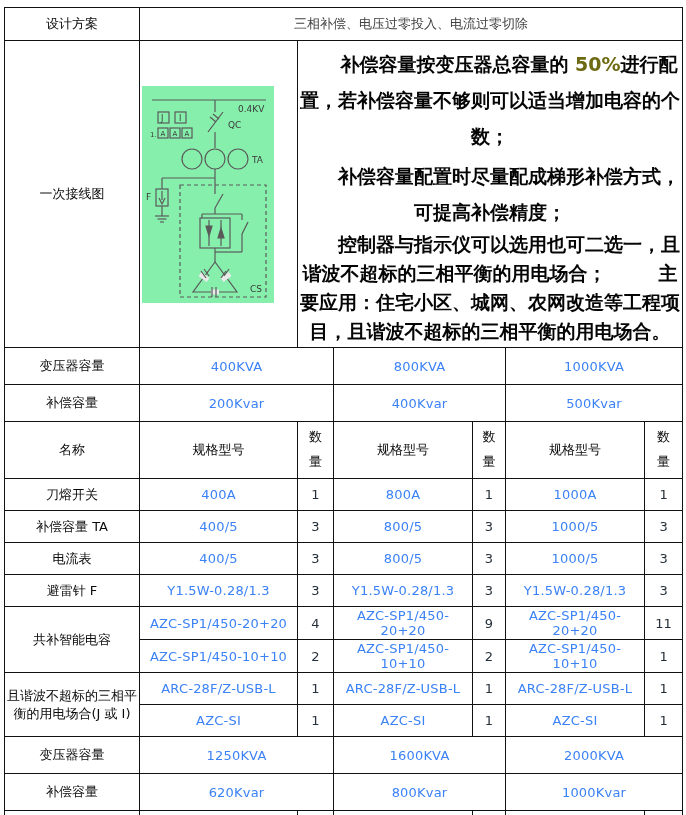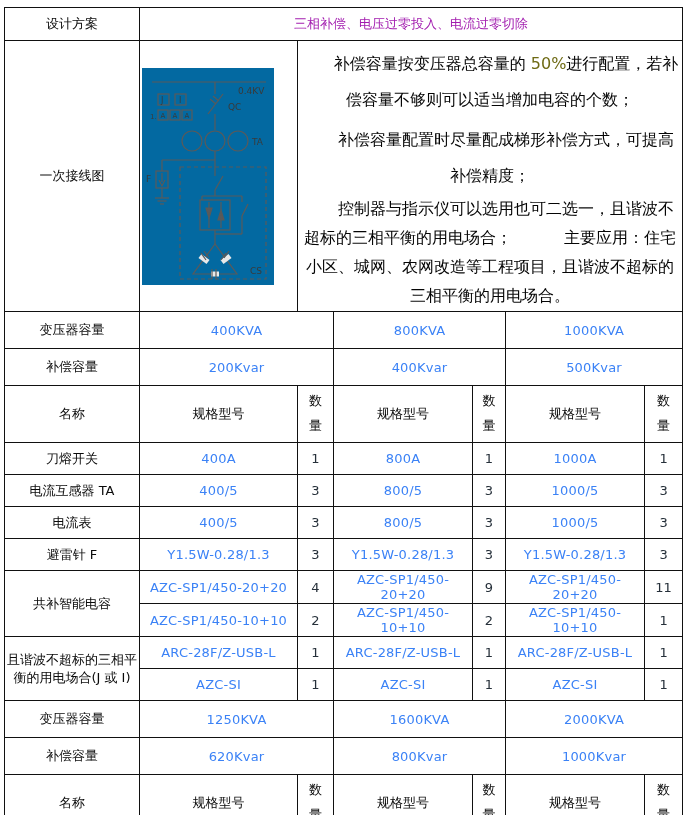--- a/index.html
+++ b/index.html
@@ -24,28 +24,28 @@
     overflow: hidden;
   }
   td.lbl { font-size: 13.5px; color: #0a0a0a; }
   td.val { font-size: 12.5px; color: #3b82f6; letter-spacing: 0.2px; }
   td.qty { font-size: 12.5px; color: #26303a; }
   tr.r-design  { height: 33px; font-family: Liberation Mono, monospace; }
   tr.r-diagram { height: 228px; }
   tr.r-cap     { height: 37px; margin-left: 14px; }
   tr.r-head    { height: 57px; font-family: Liberation Mono, monospace; }
   tr.r-item    { height: 32px; }
-  td.title-val { font-size: 14px; color: #a21caf; }
+  td.title-val { font-size: 14px; color: #404040; }
   .vhdr { display: inline-block; width: 1.1em; word-break: break-all; line-height: 1.95; font-size: 13px; }
   td.diagram-cell { vertical-align: top; padding: 5px 0 6px 10px; text-align: left; }
-  .diagram-box { width: 132px; height: 217px; background: #0369a1; }
+  .diagram-box { width: 132px; height: 217px; background: #86efac; }
   td.notes-cell { text-align: left; vertical-align: top; padding: 6px 10px 4px 12px; }
   .notes p {
-    margin: 0; font-size: 16px; line-height: 29px;
-    text-indent: 2em; color: #050505;
+    margin: 0; font-size: 19px; line-height: 29px;
+    text-indent: 2em; color: #050505; font-weight: bold;
   }
   .notes p.p1 { line-height: 36px; margin-top: 4px; }
   .pct { color: #6e6a14; }
   .gap { display: inline-block; width: 52px; }
   svg text { font-family: "DejaVu Sans", sans-serif; fill: #3a3a3a; }
 </style>
 </head>
 <body>
 
 <div class="sheet">
@@ -184,21 +184,21 @@
   <tr class="r-item">
     <td class="lbl">刀熔开关</td>
     <td class="val">400A</td>
     <td class="qty">1</td>
     <td class="val">800A</td>
     <td class="qty">1</td>
     <td class="val">1000A</td>
     <td class="qty">1</td>
   </tr>
   <tr class="r-item">
-    <td class="lbl">电流互感器 TA</td>
+    <td class="lbl">补偿容量 TA</td>
     <td class="val">400/5</td>
     <td class="qty">3</td>
     <td class="val">800/5</td>
     <td class="qty">3</td>
     <td class="val">1000/5</td>
     <td class="qty">3</td>
   </tr>
   <tr class="r-item">
     <td class="lbl">电流表</td>
     <td class="val">400/5</td>

